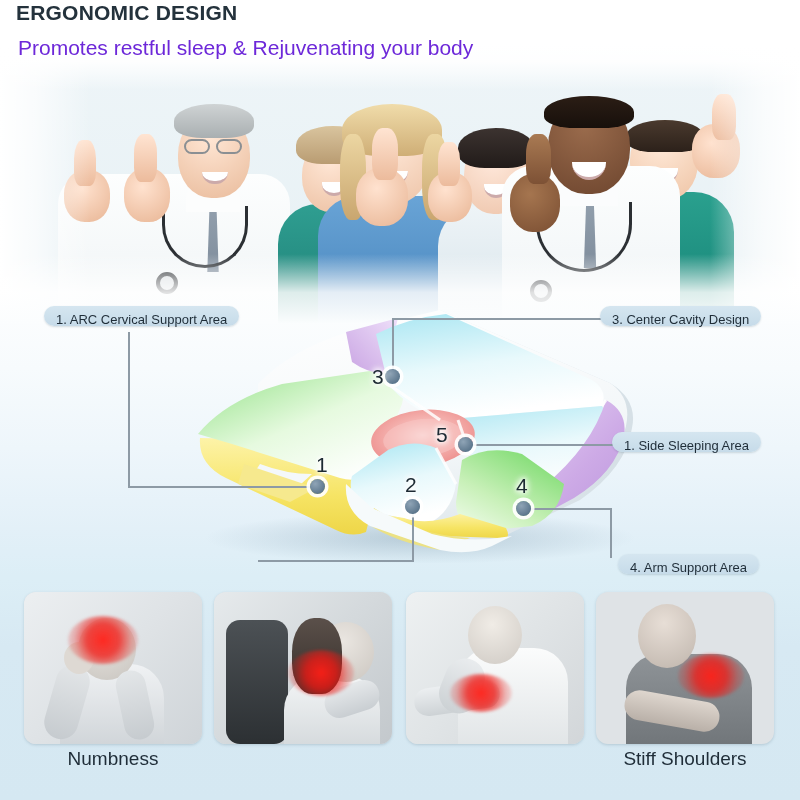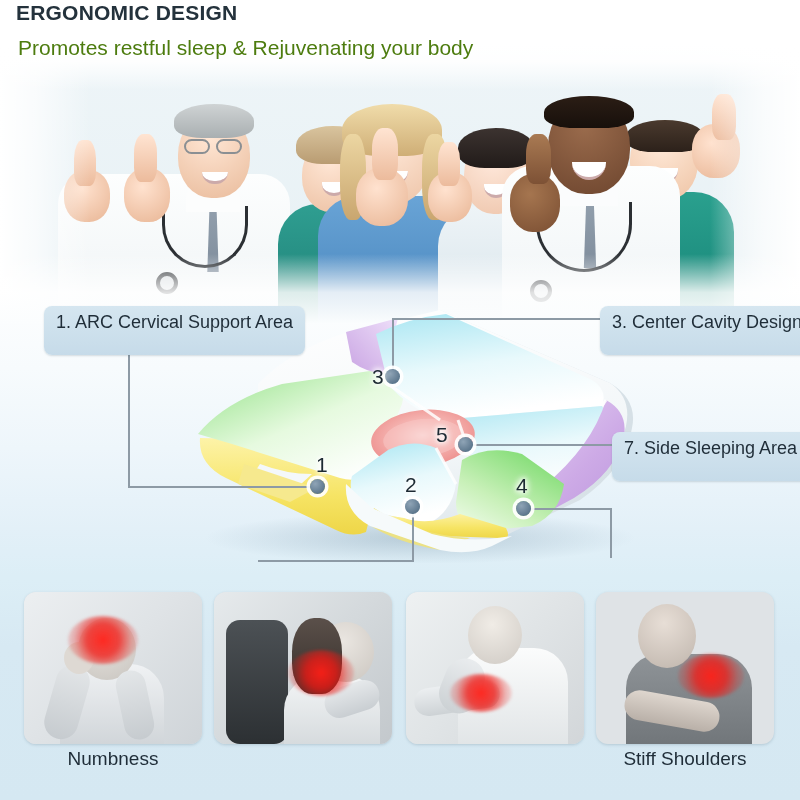--- a/index.html
+++ b/index.html
@@ -23,21 +23,21 @@
 
   
   .header{ position:absolute; left:0; top:0; width:800px; z-index:20; }
   .title{
     position:absolute; left:16px; top:1px;
     font-size:21px; font-weight:bold; letter-spacing:.2px;
     color:#24323c; white-space:nowrap;
   }
   .subtitle{
     position:absolute; left:18px; top:36px;
-    font-size:21px; font-weight:normal; color:#4d7c0f;
+    font-size:21px; font-weight:normal; color:#6d28d9;
     white-space:nowrap;
   }
 
   
   .hero{ position:absolute; left:0; top:44px; width:800px; height:280px; overflow:hidden; z-index:5; }
   .hero-fade-top{
     position:absolute; left:0; top:0; width:800px; height:46px; z-index:9;
     background:linear-gradient(180deg,#fff 0%,rgba(255,255,255,.92) 38%,rgba(255,255,255,0) 100%);
   }
   .hero-fade-bot{
@@ -69,22 +69,22 @@
           border-bottom:3px solid #caa; }
   .glasses{ position:absolute; border:2px solid #8a8f93; border-radius:10px; }
 
   
   .pillow-wrap{ position:absolute; left:140px; top:288px; width:520px; height:275px; z-index:8; }
 
   
   .pill{
     position:absolute; z-index:30;
     background:linear-gradient(180deg,#d5e6f0,#c6dbe9);
-    color:#1f2d38; font-size:18px; line-height:1;
-    padding:7px 12px 24px; border-radius:8px; white-space:nowrap;
+    color:#1f2d38; font-size:13px; line-height:1;
+    padding:7px 12px 0; border-radius:14px; white-space:nowrap;
     box-shadow:0 1px 2px rgba(40,70,90,.18);
   }
   .connector{ position:absolute; z-index:25; }
   .connector .h{ position:absolute; height:1.6px; background:#8d9aa5; }
   .connector .v{ position:absolute; width:1.6px; background:#8d9aa5; }
 
   .marker{ position:absolute; z-index:28; }
   .marker .dot{
     position:absolute; width:15px; height:15px; border-radius:50%;
     background:radial-gradient(circle at 35% 32%,#8fa4b6,#5e788e 70%);
@@ -330,30 +330,31 @@
   <div class="pill" style="left:600px;top:306px;">3. Center Cavity Design</div>
   <div class="connector" style="left:392px;top:318px;width:212px;height:58px;">
     <div class="h" style="left:0;top:0;width:212px;"></div>
     <div class="v" style="left:0;top:0;height:58px;"></div>
   </div>
   <div class="marker" style="left:385px;top:369px;">
     <div class="dot" style="left:0;top:0;"></div>
     <div class="num" style="left:-13px;top:-4px;">3</div>
   </div>
 
+  <div class="pill" style="left:618px;top:554px;">4. Arm Support Area</div>
   <div class="connector" style="left:530px;top:508px;width:82px;height:50px;">
     <div class="h" style="left:0;top:0;width:82px;"></div>
     <div class="v" style="left:80px;top:0;height:50px;"></div>
   </div>
   <div class="marker" style="left:516px;top:501px;">
     <div class="dot" style="left:0;top:0;"></div>
     <div class="num" style="left:0px;top:-27px;">4</div>
   </div>
 
-  <div class="pill" style="left:612px;top:432px;">7. Side Sleeping Area</div>
+  <div class="pill" style="left:612px;top:432px;">1. Side Sleeping Area</div>
   <div class="connector" style="left:468px;top:444px;width:146px;height:2px;">
     <div class="h" style="left:0;top:0;width:146px;"></div>
   </div>
   <div class="marker" style="left:458px;top:437px;">
     <div class="dot" style="left:0;top:0;"></div>
     <div class="num" style="left:-22px;top:-14px;">5</div>
   </div>
 
   <div class="cards">
 

